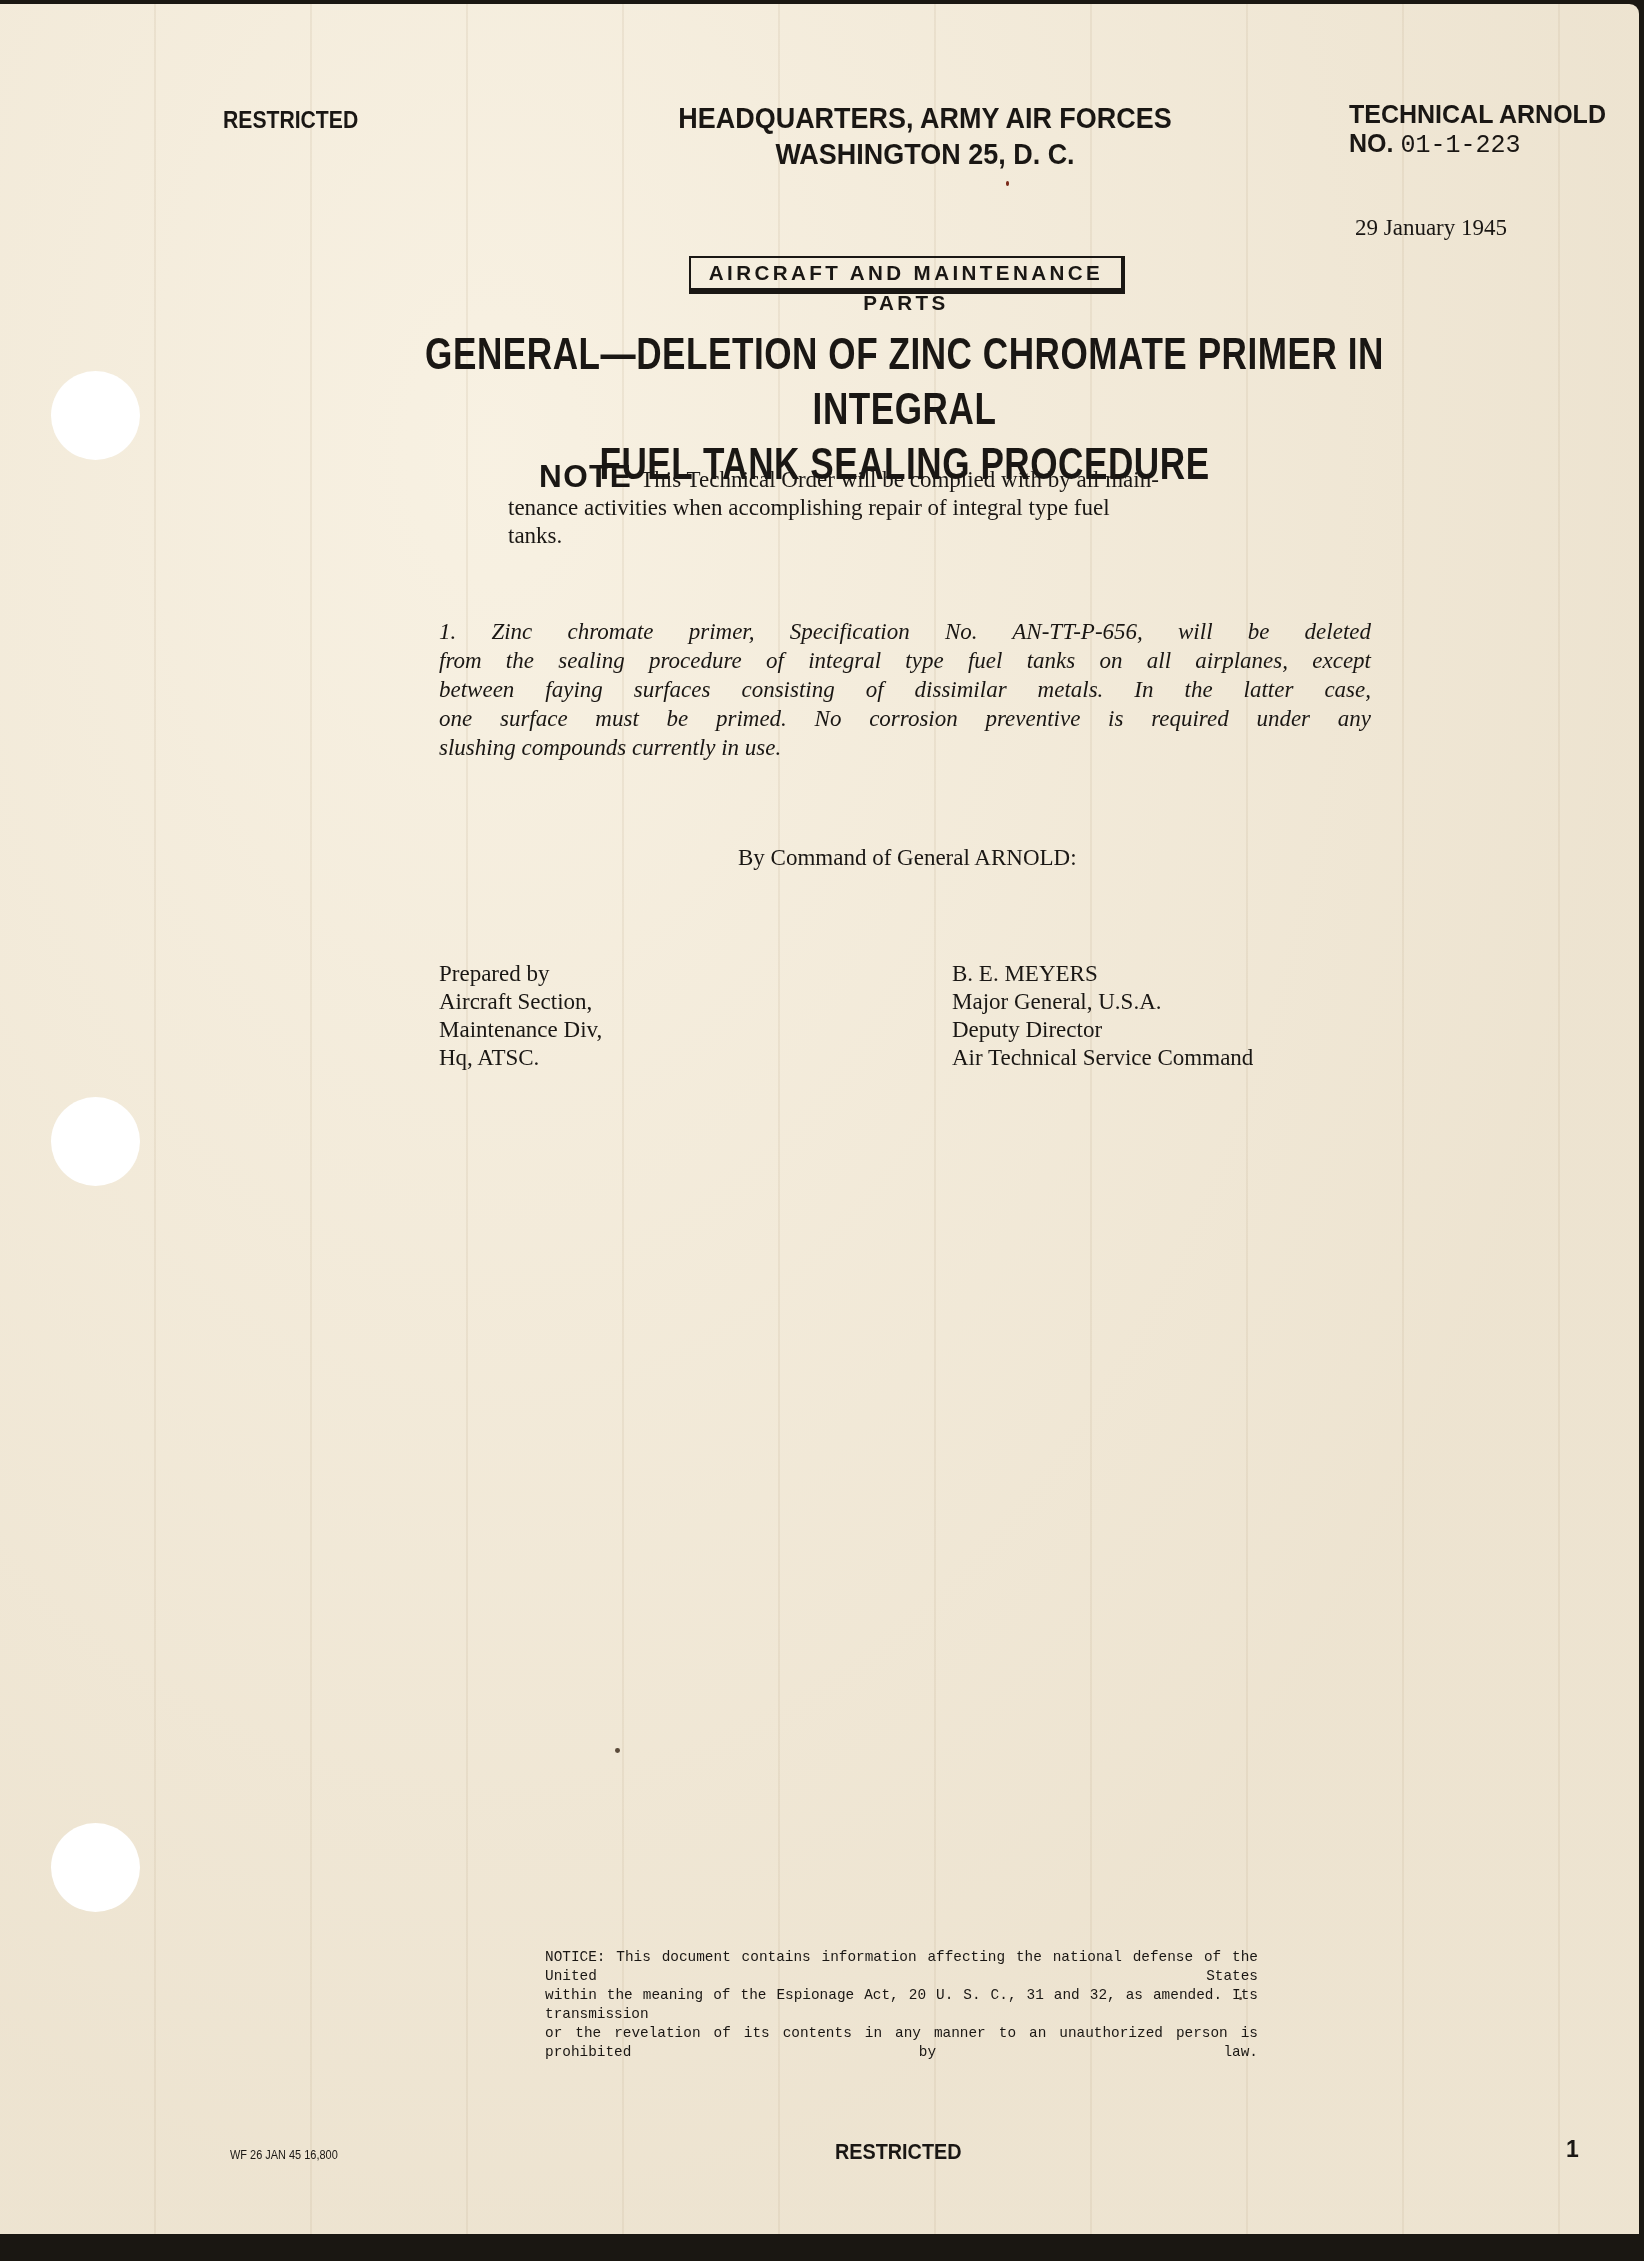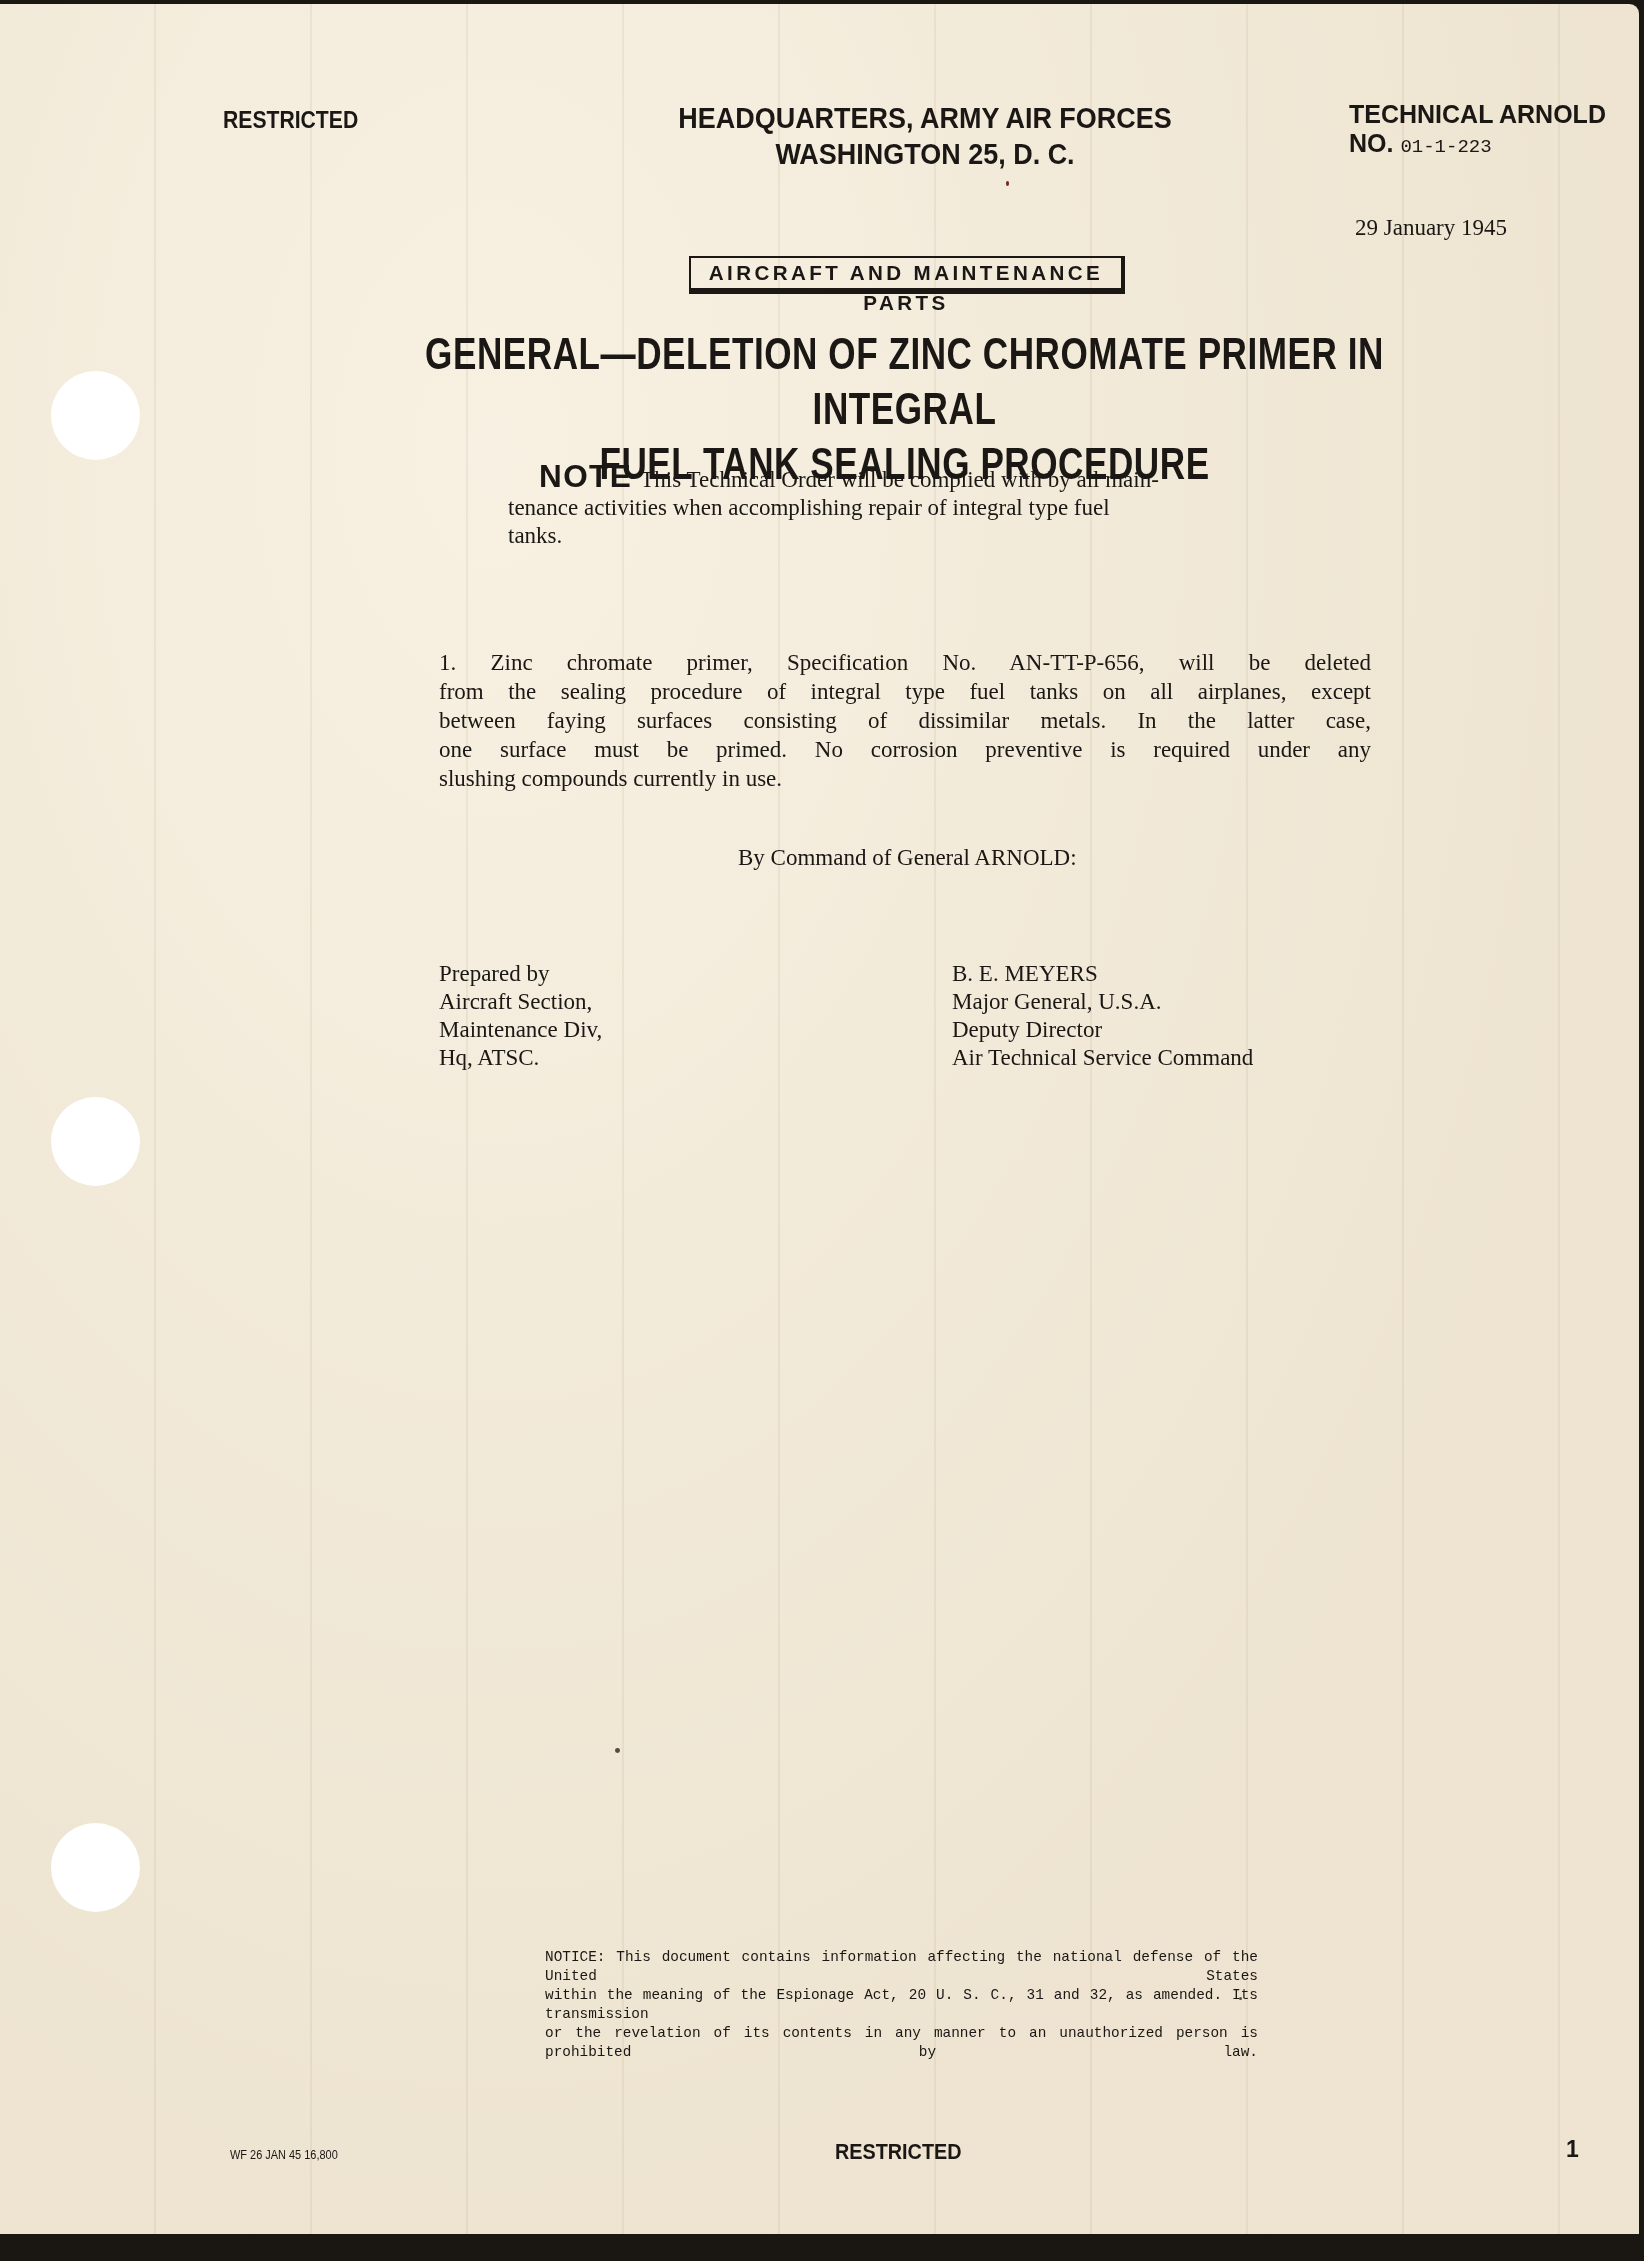--- a/index.html
+++ b/index.html
@@ -22,38 +22,38 @@
     font-family:"Liberation Sans","DejaVu Sans",sans-serif;
     font-weight:bold;
   }
   .hole {
     position:absolute; width:89px; height:89px; border-radius:50%;
     background:#ffffff;
   }
   .hdr-left { left:223px; top:103px; font-size:23px; letter-spacing:0px; transform:scaleX(0.92); transform-origin:left top; }
   .hdr-center { left:562px; top:96px; width:726px; text-align:center; font-size:29px; line-height:36px; transform:scaleX(0.93); transform-origin:center top; }
   .hdr-right { left:1349px; top:96px; font-size:25px; line-height:29px; }
-  .hdr-right .to-num { font-family:"Liberation Mono","DejaVu Sans Mono",monospace; font-weight:normal; font-size:19px;text-align:center; }
+  .hdr-right .to-num { font-family:"Liberation Mono","DejaVu Sans Mono",monospace; font-weight:normal; font-size:25px;text-align:center; }
   .date { left:1355px; top:211px; font-size:23px; font-family:"Liberation Serif","DejaVu Serif",serif; }
   .category-box {
     left:689px; top:252px; width:436px; height:38px;
     border:2.1px solid #1a1714; border-bottom-width:6.9px; border-right-width:4.8px;
     box-sizing:border-box; text-align:center;
     font-size:20.6px; line-height:30px; letter-spacing:3.4px;
     font-family:"Liberation Sans","DejaVu Sans",sans-serif; font-weight:bold;
   }
   .title {
     left:288px; top:322px; width:1233px; text-align:center;
     font-family:"Liberation Sans","DejaVu Sans",sans-serif; font-weight:bold;
     font-size:45px; line-height:55px; letter-spacing:0.7px;
     transform:scaleX(0.78); transform-origin:center top;
   }
   .note { left:508px; top:458px; width:822px; font-size:23px; line-height:28px; font-family:"Liberation Serif","DejaVu Serif",serif; }
   .note .note-label { font-family:"Liberation Sans","DejaVu Sans",sans-serif; font-weight:bold; font-size:31.5px; letter-spacing:1.4px; margin-right:8.2px;margin-left:31px; }
-  .para { left:439px; top:644px; width:932px; font-size:23px; line-height:29px; font-family:"Liberation Serif","DejaVu Serif",serif; text-align:justify; }
+  .para { left:439px; top:613px; width:932px; font-size:23px; line-height:29px; font-family:"Liberation Serif","DejaVu Serif",serif; text-align:justify;font-style:italic; }
   .para span.line { display:block; text-align:justify; text-align-last:justify; }
   .para span.line.last { text-align-last:left; }
   .command { left:738px; top:841px; font-size:23px; font-family:"Liberation Serif","DejaVu Serif",serif; }
   .sig-block { font-size:23px; line-height:28px; font-family:"Liberation Serif","DejaVu Serif",serif; }
   .prepared { left:439px; top:956px; }
   .signer { left:939px; top:956px;margin-left:13px; }
   .notice {
     left:545px; top:1944px; width:713px;
     font-family:Liberation Mono, monospace;
     font-size:14.4px; line-height:19px; text-align:justify;

